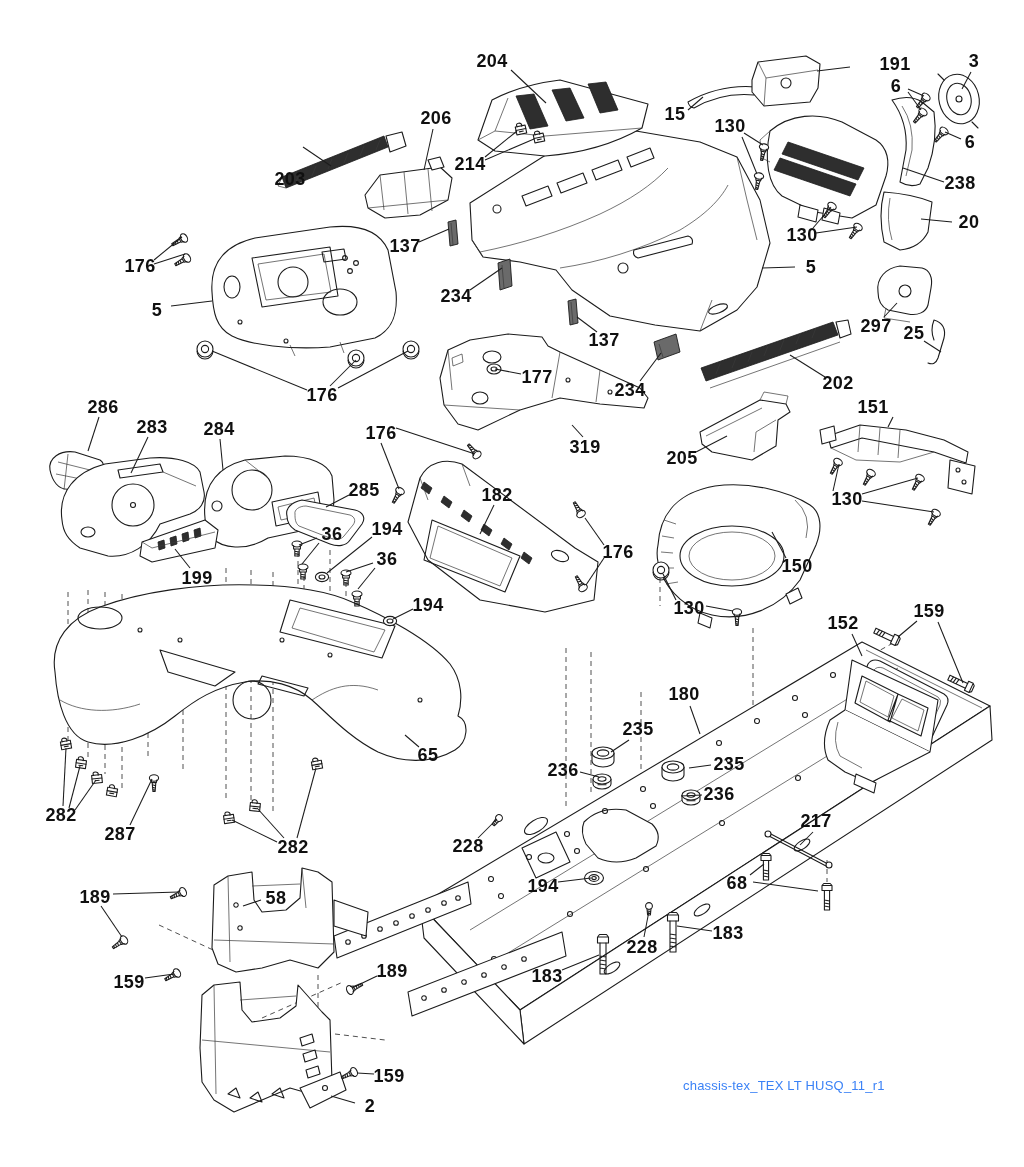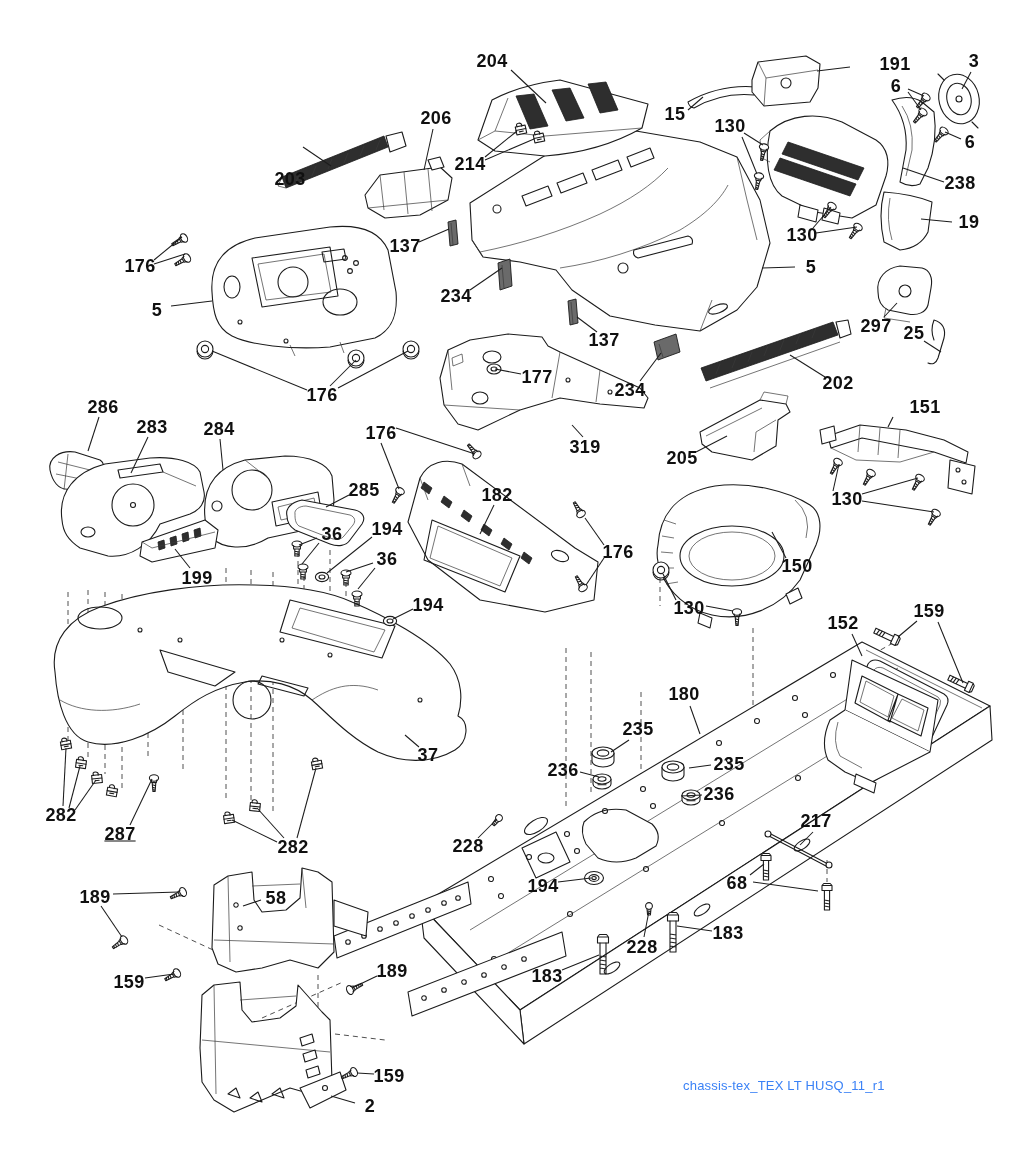--- a/index.html
+++ b/index.html
@@ -486,36 +486,36 @@
       <div class="callout" style="left: 871px; top: 64px; margin-left: 24px;">191</div>
       <div class="callout" style="left: 974px; top: 61px;">3</div>
       <div class="callout" style="left: 896px; top: 86px;">6</div>
       <div class="callout" style="left: 675px; top: 114px;">15</div>
       <div class="callout" style="left: 730px; top: 126px;">130</div>
       <div class="callout" style="left: 436px; top: 118px;">206</div>
       <div class="callout" style="left: 290px; top: 139px; margin-top: 40px;">203</div>
       <div class="callout" style="left: 470px; top: 164px;">214</div>
       <div class="callout" style="left: 970px; top: 142px;">6</div>
       <div class="callout" style="left: 960px; top: 183px;">238</div>
-      <div class="callout" style="left: 969px; top: 222px;">19</div>
+      <div class="callout" style="left: 969px; top: 222px;">20</div>
       <div class="callout" style="left: 802px; top: 235px;">130</div>
       <div class="callout" style="left: 405px; top: 246px;">137</div>
       <div class="callout" style="left: 140px; top: 266px;">176</div>
       <div class="callout" style="left: 811px; top: 267px;">5</div>
       <div class="callout" style="left: 456px; top: 296px;">234</div>
       <div class="callout" style="left: 157px; top: 310px;">5</div>
       <div class="callout" style="left: 876px; top: 326px;">297</div>
       <div class="callout" style="left: 914px; top: 333px;">25</div>
       <div class="callout" style="left: 604px; top: 340px;">137</div>
       <div class="callout" style="left: 838px; top: 383px;">202</div>
       <div class="callout" style="left: 537px; top: 377px;">177</div>
       <div class="callout" style="left: 630px; top: 390px;">234</div>
       <div class="callout" style="left: 585px; top: 447px;">319</div>
       <div class="callout" style="left: 682px; top: 458px;">205</div>
-      <div class="callout" style="left: 925px; top: 407px;">151</div>
+      <div class="callout" style="left: 873px; top: 407px;">151</div>
       <div class="callout" style="left: 103px; top: 407px;">286</div>
       <div class="callout" style="left: 152px; top: 427px;">283</div>
       <div class="callout" style="left: 219px; top: 429px;">284</div>
       <div class="callout" style="left: 322px; top: 395px;">176</div>
       <div class="callout" style="left: 381px; top: 433px;">176</div>
       <div class="callout" style="left: 364px; top: 490px;">285</div>
       <div class="callout" style="left: 497px; top: 495px;">182</div>
       <div class="callout" style="left: 332px; top: 534px;">36</div>
       <div class="callout" style="left: 387px; top: 529px;">194</div>
       <div class="callout" style="left: 387px; top: 559px;">36</div>
@@ -525,23 +525,23 @@
       <div class="callout" style="left: 797px; top: 566px;">150</div>
       <div class="callout" style="left: 689px; top: 608px;">130</div>
       <div class="callout" style="left: 847px; top: 499px;">130</div>
       <div class="callout" style="left: 843px; top: 623px;">152</div>
       <div class="callout" style="left: 929px; top: 611px;">159</div>
       <div class="callout" style="left: 684px; top: 694px;">180</div>
       <div class="callout" style="left: 638px; top: 729px;">235</div>
       <div class="callout" style="left: 563px; top: 770px;">236</div>
       <div class="callout" style="left: 729px; top: 764px;">235</div>
       <div class="callout" style="left: 719px; top: 794px;">236</div>
-      <div class="callout" style="left: 428px; top: 755px;">37</div>
+      <div class="callout" style="left: 428px; top: 755px;">65</div>
       <div class="callout" style="left: 61px; top: 815px;">282</div>
-      <div class="callout" style="left: 120px; top: 834px; text-decoration: underline;">287</div>
+      <div class="callout" style="left: 120px; top: 834px;">287</div>
       <div class="callout" style="left: 293px; top: 847px;">282</div>
       <div class="callout" style="left: 468px; top: 846px;">228</div>
       <div class="callout" style="left: 543px; top: 886px;">194</div>
       <div class="callout" style="left: 816px; top: 821px;">217</div>
       <div class="callout" style="left: 737px; top: 883px;">68</div>
       <div class="callout" style="left: 642px; top: 947px;">228</div>
       <div class="callout" style="left: 728px; top: 933px;">183</div>
       <div class="callout" style="left: 547px; top: 976px;">183</div>
       <div class="callout" style="left: 95px; top: 897px;">189</div>
       <div class="callout" style="left: 276px; top: 898px;">58</div>

